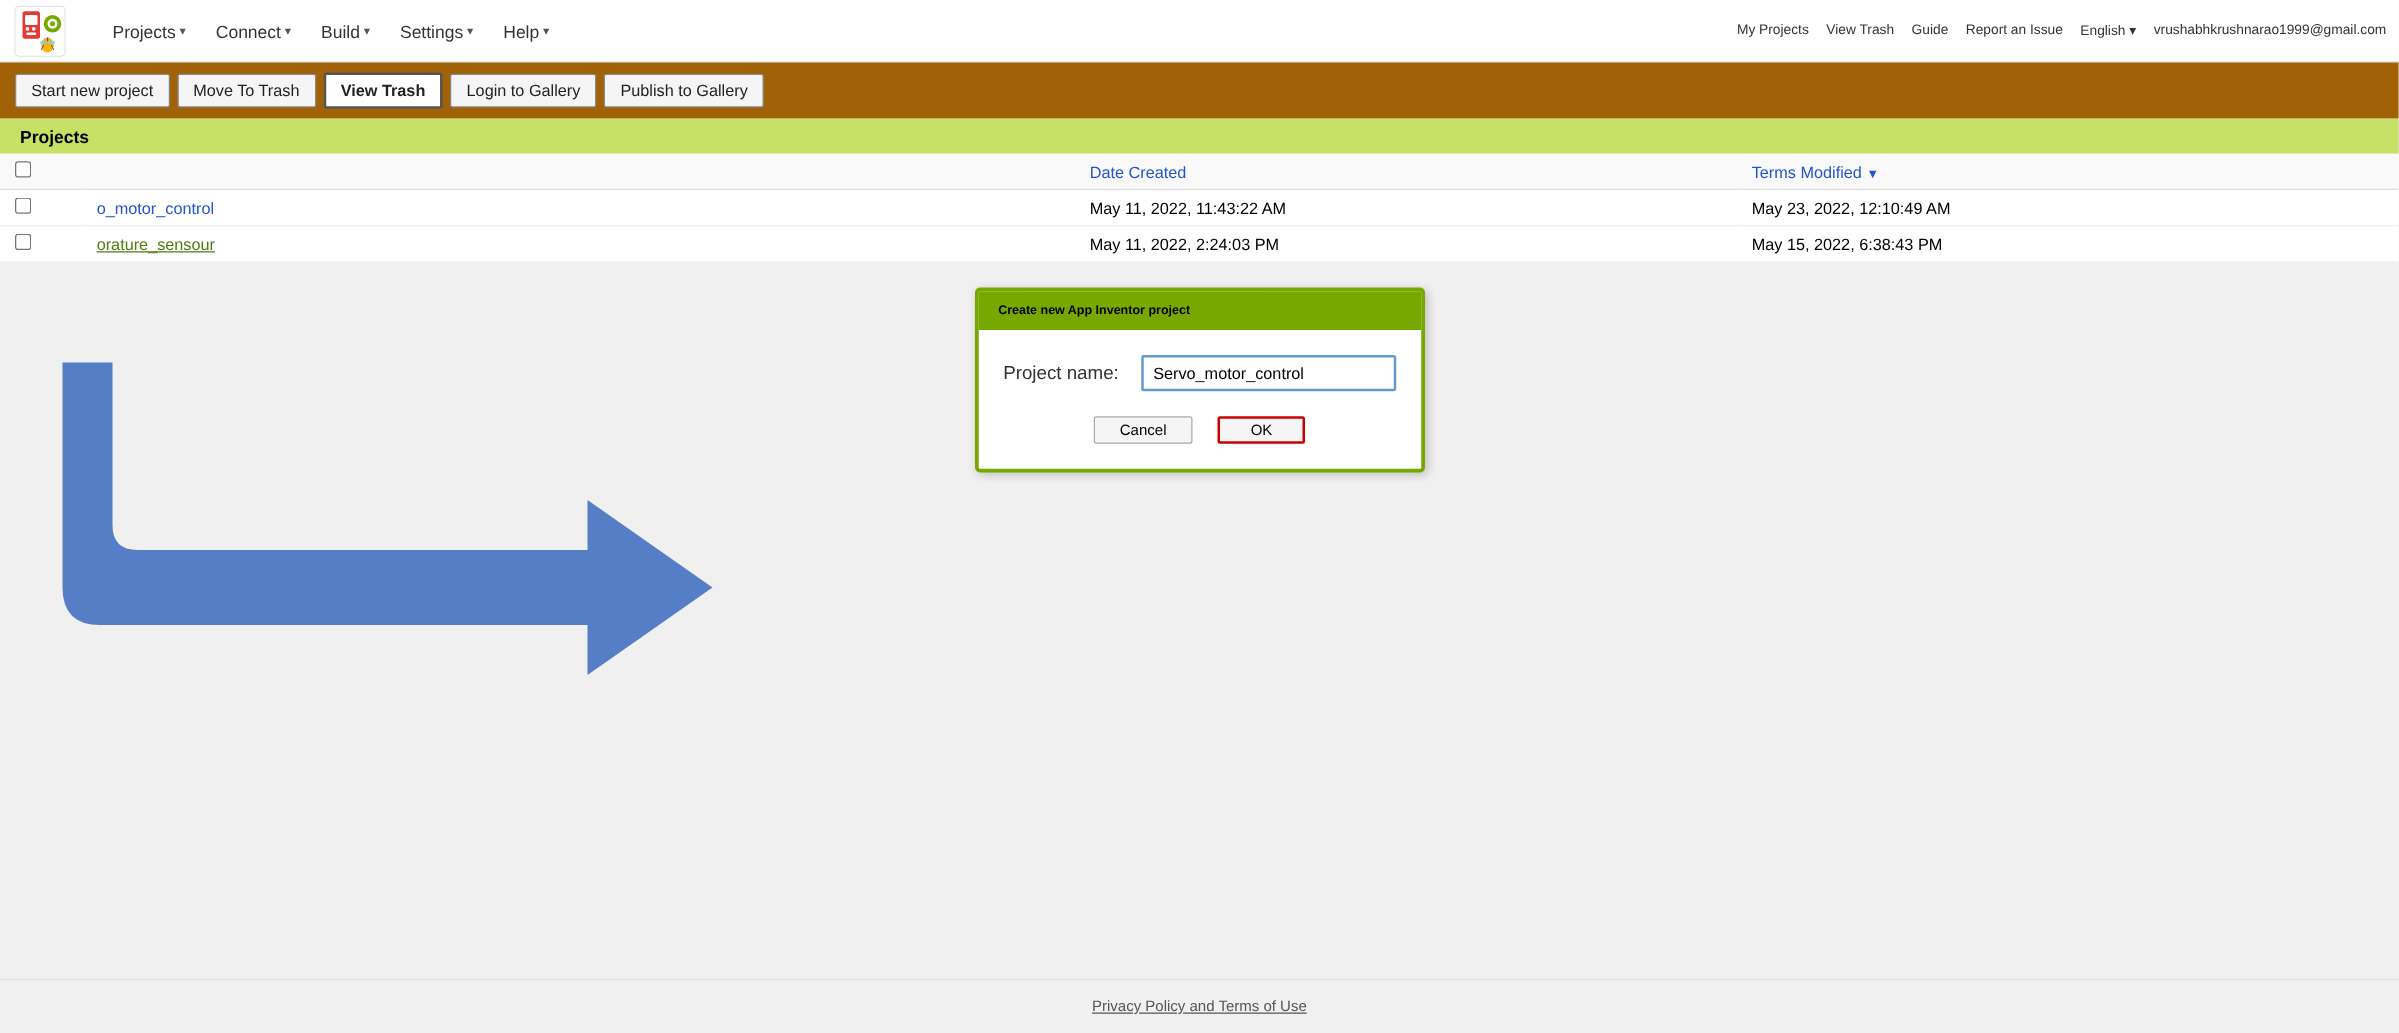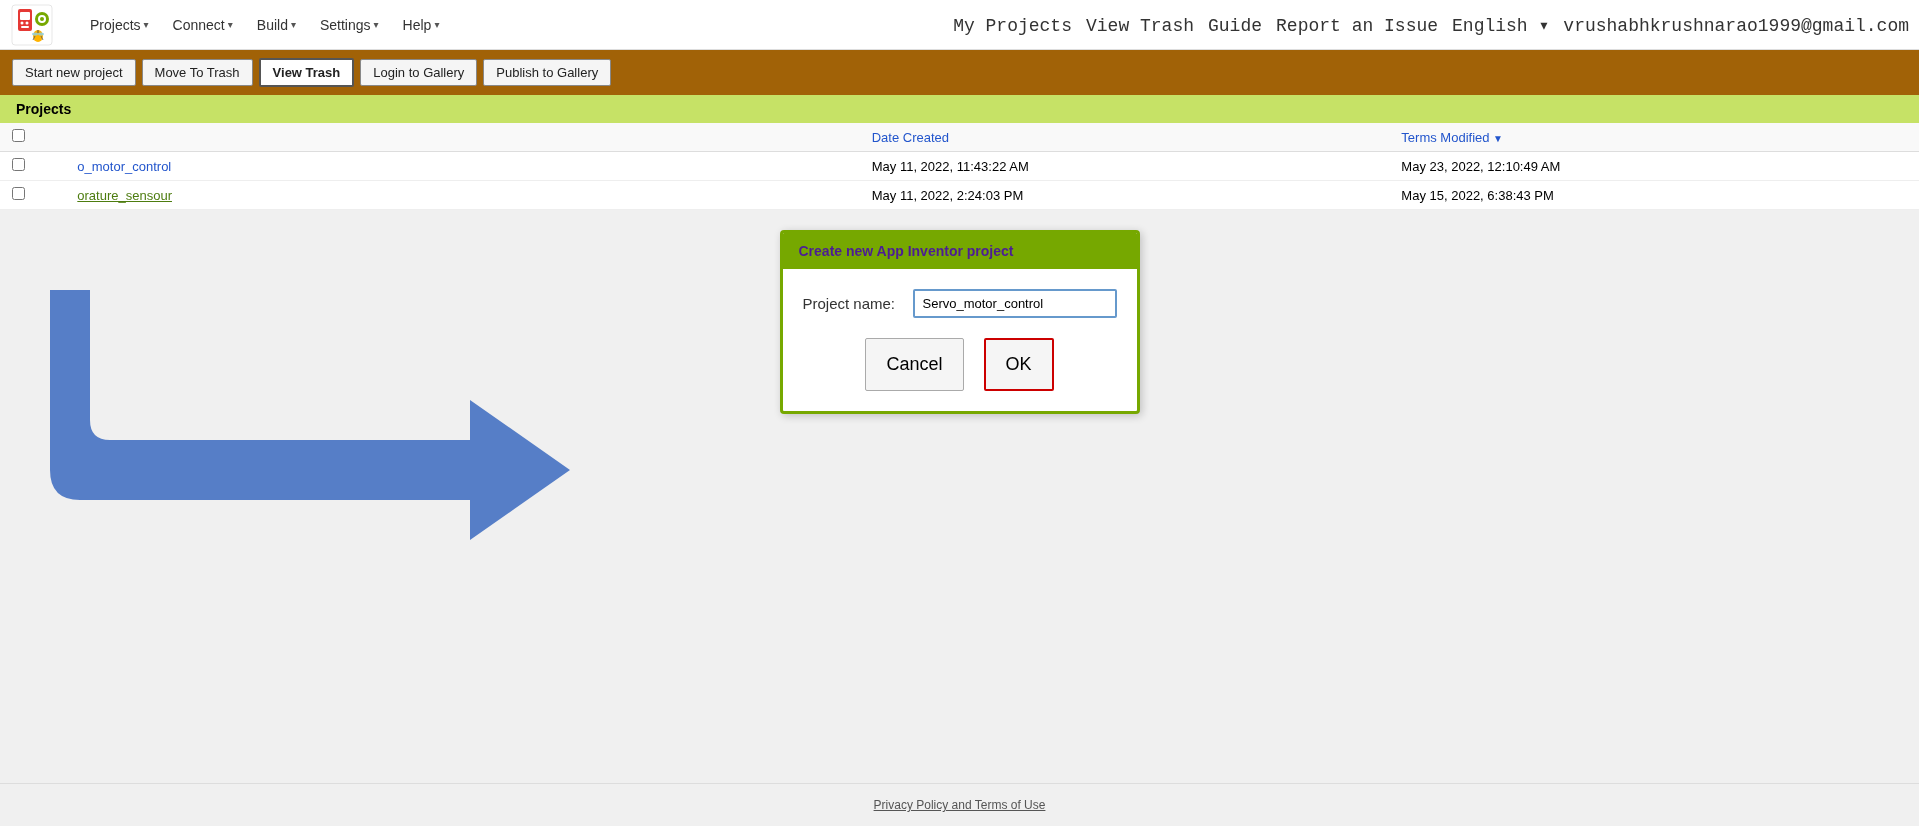--- a/index.html
+++ b/index.html
@@ -51,25 +51,24 @@
       display: flex;
       align-items: center;
       gap: 3px;
     }
     .nav-item .caret {
       font-size: 10px;
       color: #555;
     }
     .topnav-right {
       display: flex;
-      align-items: flex-end;
+      align-items: flex-start;
       gap: 14px;
-      font-size: 18px;
+      font-size: 11px;
       color: #333;
-      font-family: Liberation Mono, monospace;
     }
     .topnav-right a {
       text-decoration: none;
       color: #333;
       cursor: pointer;
     }
 
     
     .toolbar {
       background: #a16207;
@@ -145,25 +144,25 @@
     }
     .dialog {
       background: #fff;
       border: 3px solid #76a800;
       border-radius: 4px;
       width: 360px;
       padding: 20px;
       box-shadow: 2px 2px 8px rgba(0,0,0,0.2);
     }
     .dialog-title {
-      color: #4c1d95;
+      color: #000000;
       background: #76a800;
       margin: -20px -20px 20px -20px;
       padding: 10px 16px;
-      font-size: 14px;
+      font-size: 10px;
       font-weight: bold;
       border-radius: 1px 1px 0 0;
     }
     .dialog-row {
       display: flex;
       align-items: center;
       margin-bottom: 20px;
     }
     .dialog-label {
       font-size: 15px;
@@ -178,25 +177,25 @@
       font-size: 13px;
       outline: none;
       border-radius: 2px;
     }
     .dialog-buttons {
       display: flex;
       justify-content: center;
       gap: 20px;
     }
     .dialog-btn {
-      padding: 14px 20px;
+      padding: 2px 20px;
       border: 1px solid #aaa;
       background: #f5f5f5;
       cursor: pointer;
-      font-size: 18px;
+      font-size: 12px;
       border-radius: 2px;
       min-width: 70px;
       text-align: center;
     }
     .dialog-btn-ok {
       border: 2px solid #cc0000;
       background: #f5f5f5;
     }
 
     

